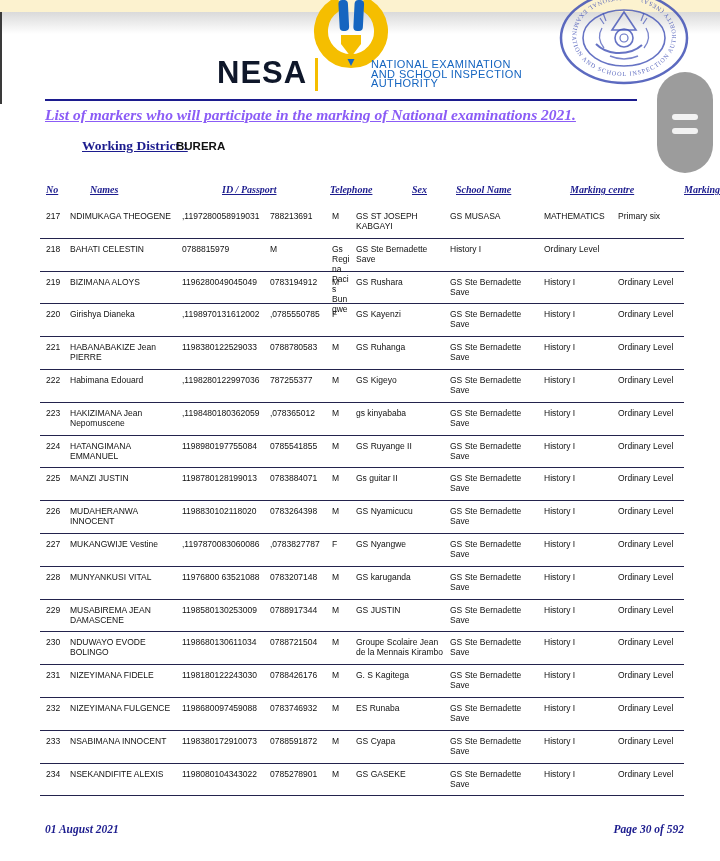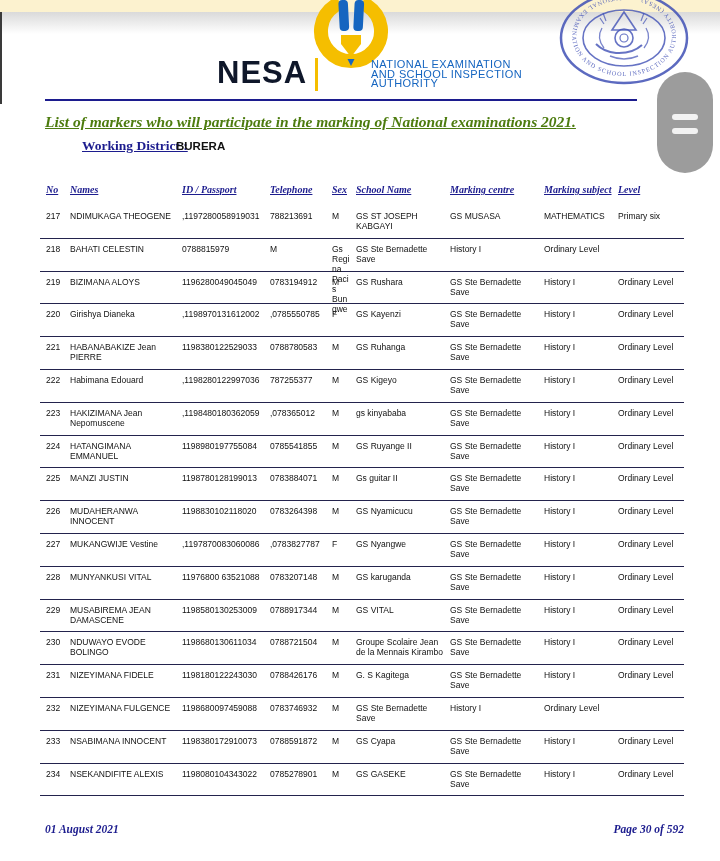--- a/index.html
+++ b/index.html
@@ -27,34 +27,34 @@
   
   .drag-handle { position:absolute; left:657px; top:72px; width:56px; height:101px;
     background:#9c9c9c; border-radius:28px; }
   .drag-handle .bar { position:absolute; left:15px; width:26px; height:6px;
     border-radius:3px; background:#f2f2f2; }
   .drag-handle .bar.b1 { top:42px; }
   .drag-handle .bar.b2 { top:56px; }
 
   
   .rule { position:absolute; left:45px; top:99px; width:592px; height:2px; background:#1c1c8e; }
-  .doc-title { position:absolute; left:45px; top:113px; width:620px;
+  .doc-title { position:absolute; left:45px; top:106px; width:620px;
     font-family:"Liberation Serif", serif; font-weight:bold; font-style:italic;
-    font-size:15.5px; color:#4d7c0f; text-decoration:underline; }
+    font-size:15.5px; color:#8b5cf6; text-decoration:underline; }
   .district-label { position:absolute; left:45px; top:138px;
     font-family:"Liberation Serif", serif; font-weight:bold; font-size:13.5px;
     color:#1c1c8e; text-decoration:underline;margin-left:37px; }
   .district-value { position:absolute; left:176px; top:140px;
     font-size:11.5px; font-weight:bold; color:#111; }
 
   
   .table { position:absolute; left:40px; top:180px; width:644px; }
   .trow { display:grid; grid-template-columns:24px 112px 88px 62px 24px 94px 94px 74px 64px;
     padding-left:6px; }
-  .thead-row { height:26px; }
+  .thead-row { height:26px;gap:20px; }
   .thead-row .cell { font-family:"Liberation Serif", serif; font-weight:bold; font-style:italic;
     font-size:10px; color:#1c1c8e; padding-top:4px; }
   .thead-row .cell span { text-decoration:underline; }
   .data-row { height:32.8px; border-bottom:1.5px solid #23234d; }
   .data-row .cell { font-size:8.5px; line-height:10px; color:#111;
     padding-top:5px; padding-right:5px; word-wrap:break-word; }
 
   
   .footer-date { position:absolute; left:45px; top:823px;
     font-family:"Liberation Serif", serif; font-weight:bold; font-style:italic;
@@ -257,21 +257,21 @@
       <div class="cell">GS Ste Bernadette Save</div>
       <div class="cell">History I</div>
       <div class="cell">Ordinary Level</div>
     </div>
     <div class="trow data-row">
       <div class="cell">229</div>
       <div class="cell">MUSABIREMA JEAN DAMASCENE</div>
       <div class="cell">1198580130253009</div>
       <div class="cell">0788917344</div>
       <div class="cell">M</div>
-      <div class="cell">GS VITAL</div>
+      <div class="cell">GS JUSTIN</div>
       <div class="cell">GS Ste Bernadette Save</div>
       <div class="cell">History I</div>
       <div class="cell">Ordinary Level</div>
     </div>
     <div class="trow data-row">
       <div class="cell">230</div>
       <div class="cell">NDUWAYO EVODE BOLINGO</div>
       <div class="cell">1198680130611034</div>
       <div class="cell">0788721504</div>
       <div class="cell">M</div>
@@ -290,20 +290,21 @@
       <div class="cell">GS Ste Bernadette Save</div>
       <div class="cell">History I</div>
       <div class="cell">Ordinary Level</div>
     </div>
     <div class="trow data-row">
       <div class="cell">232</div>
       <div class="cell">NIZEYIMANA FULGENCE</div>
       <div class="cell">1198680097459088</div>
       <div class="cell">0783746932</div>
       <div class="cell">M</div>
+      <div class="cell">ES Runaba</div>
       <div class="cell">GS Ste Bernadette Save</div>
       <div class="cell">History I</div>
       <div class="cell">Ordinary Level</div>
     </div>
     <div class="trow data-row">
       <div class="cell">233</div>
       <div class="cell">NSABIMANA INNOCENT</div>
       <div class="cell">1198380172910073</div>
       <div class="cell">0788591872</div>
       <div class="cell">M</div>

